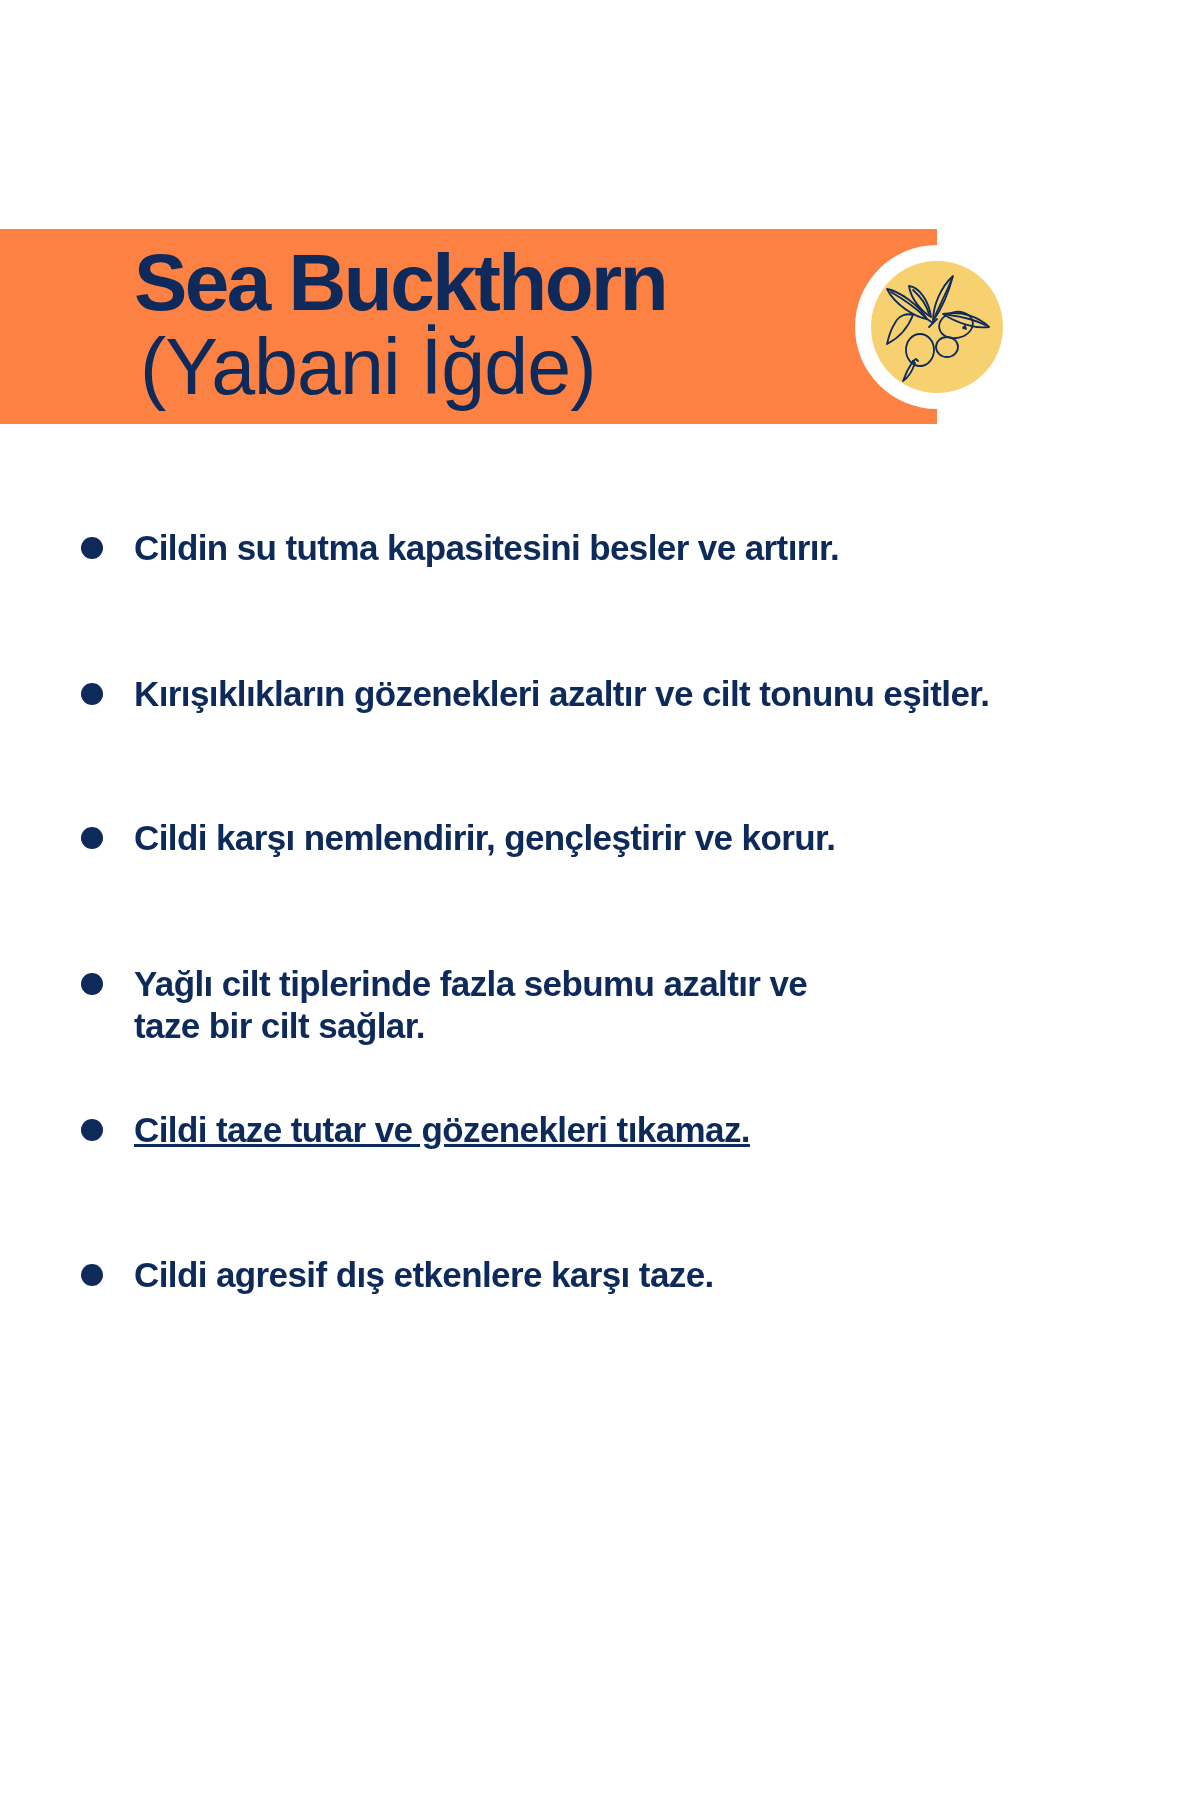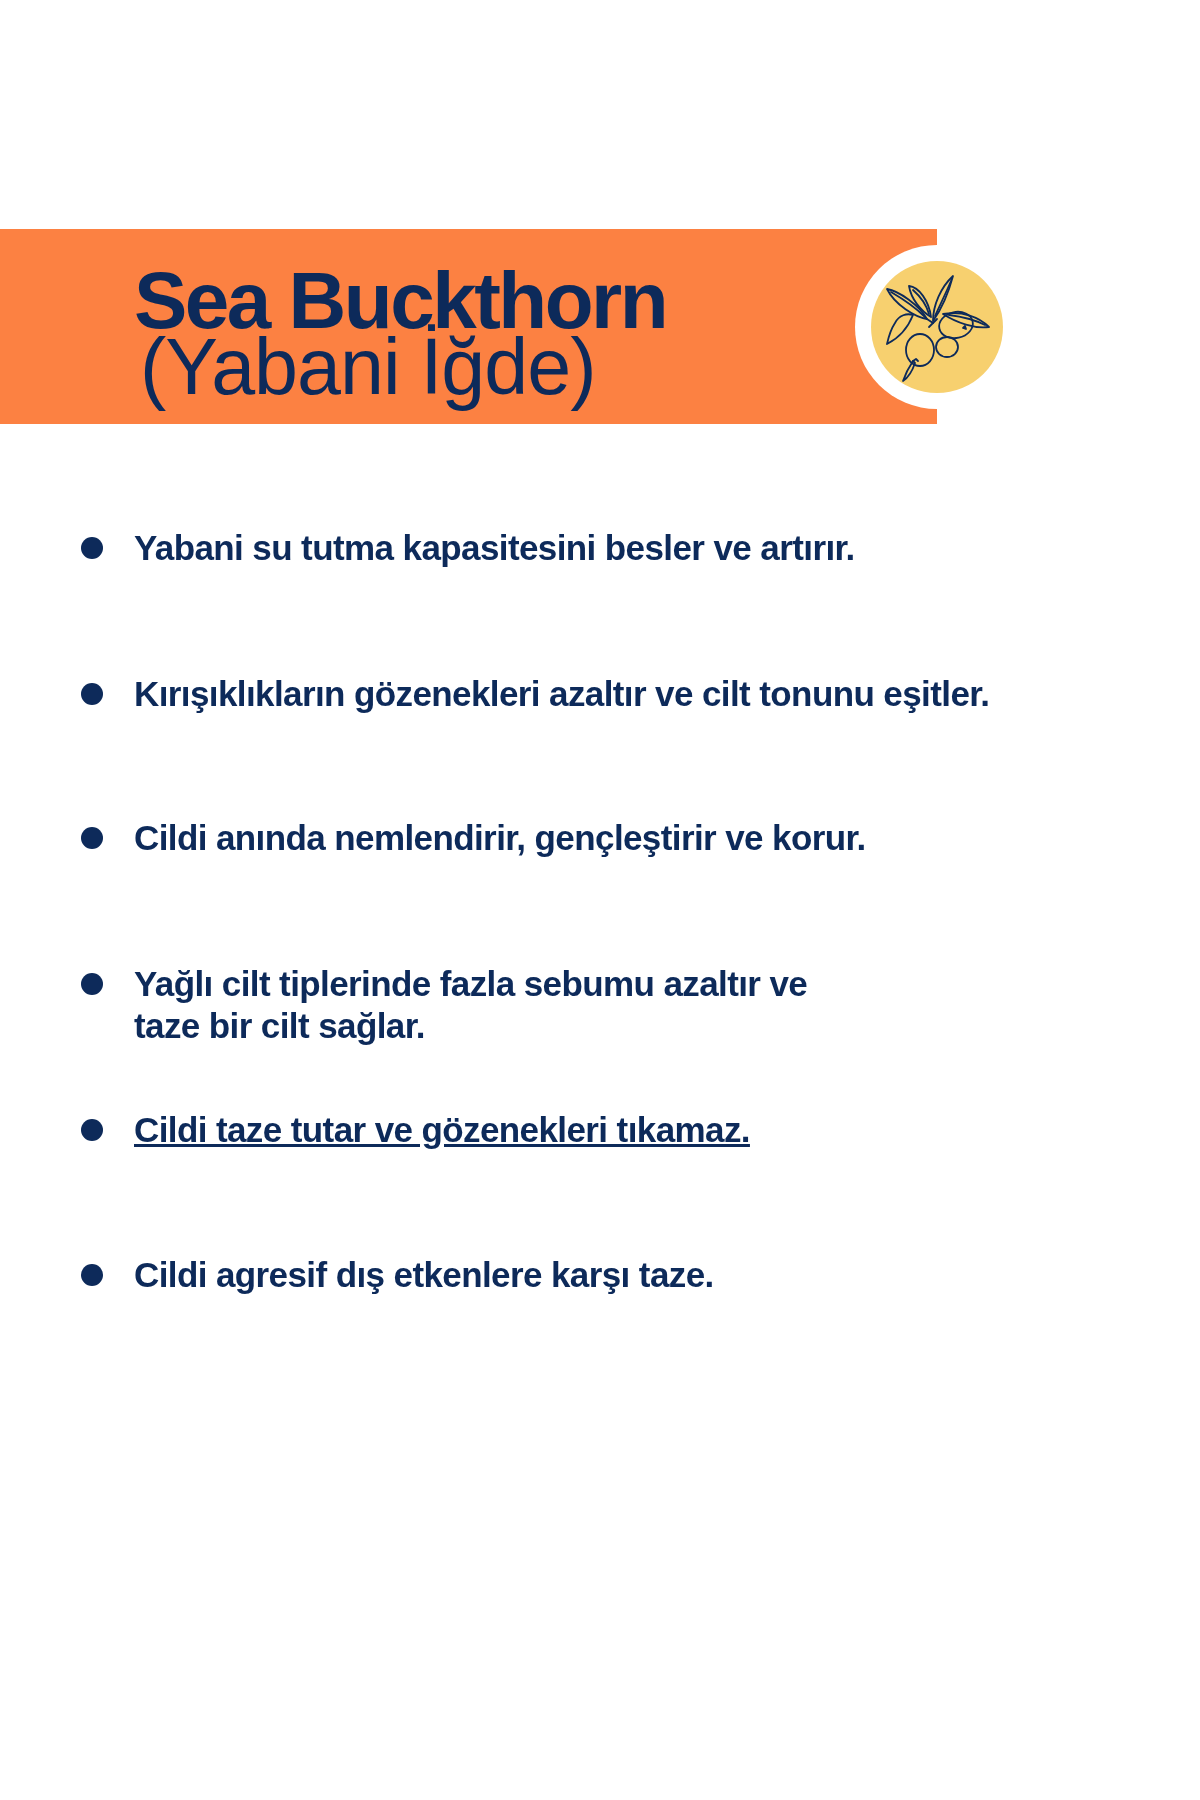--- a/index.html
+++ b/index.html
@@ -19,21 +19,21 @@
       position: absolute;
       left: 0;
       top: 229px;
       width: 937px;
       height: 195px;
       background: #FC8142;
     }
     .title-1 {
       position: absolute;
       left: 134px;
-      top: 256px;
+      top: 238px;
       font-size: 80px;
       line-height: 90px;
       font-weight: bold;
       letter-spacing: -2.5px;
       white-space: nowrap;
       margin: 0;
     }
     .title-2 {
       position: absolute;
       left: 134px;
@@ -134,29 +134,29 @@
     <ellipse cx="49" cy="89" rx="14" ry="16"></ellipse>
     <path d="M42 100 l 3 -2 l 2 2"></path>
 
     <path d="M42 100 C 38 106, 34 114, 32 120 C 38 116, 42 108, 44 102 Z"></path>
   </svg>
 </div>
 
 <ul class="benefits">
   <li class="benefit" style="top:527px;">
     <span class="bullet" style="top:10px;"></span>
-    <span class="benefit-text" style="top:0;">Yabani su tutma kapasitesini besler ve artırır.</span>
+    <span class="benefit-text" style="top:0;">Cildin su tutma kapasitesini besler ve artırır.</span>
   </li>
   <li class="benefit" style="top:673px;">
     <span class="bullet" style="top:10px;"></span>
     <span class="benefit-text" style="top:0;">Kırışıklıkların gözenekleri azaltır ve cilt tonunu eşitler.</span>
   </li>
   <li class="benefit" style="top:817px;">
     <span class="bullet" style="top:10px;"></span>
-    <span class="benefit-text" style="top:0;">Cildi anında nemlendirir, gençleştirir ve korur.</span>
+    <span class="benefit-text" style="top:0;">Cildi karşı nemlendirir, gençleştirir ve korur.</span>
   </li>
   <li class="benefit" style="top:963px;">
     <span class="bullet" style="top:10px;"></span>
     <span class="benefit-text" style="top:0;">Yağlı cilt tiplerinde fazla sebumu azaltır ve
 taze bir cilt sağlar.</span>
   </li>
   <li class="benefit" style="top:1109px;">
     <span class="bullet" style="top:10px;"></span>
     <span class="benefit-text" style="top:0;text-decoration:underline;">Cildi taze tutar ve gözenekleri tıkamaz.</span>
   </li>

